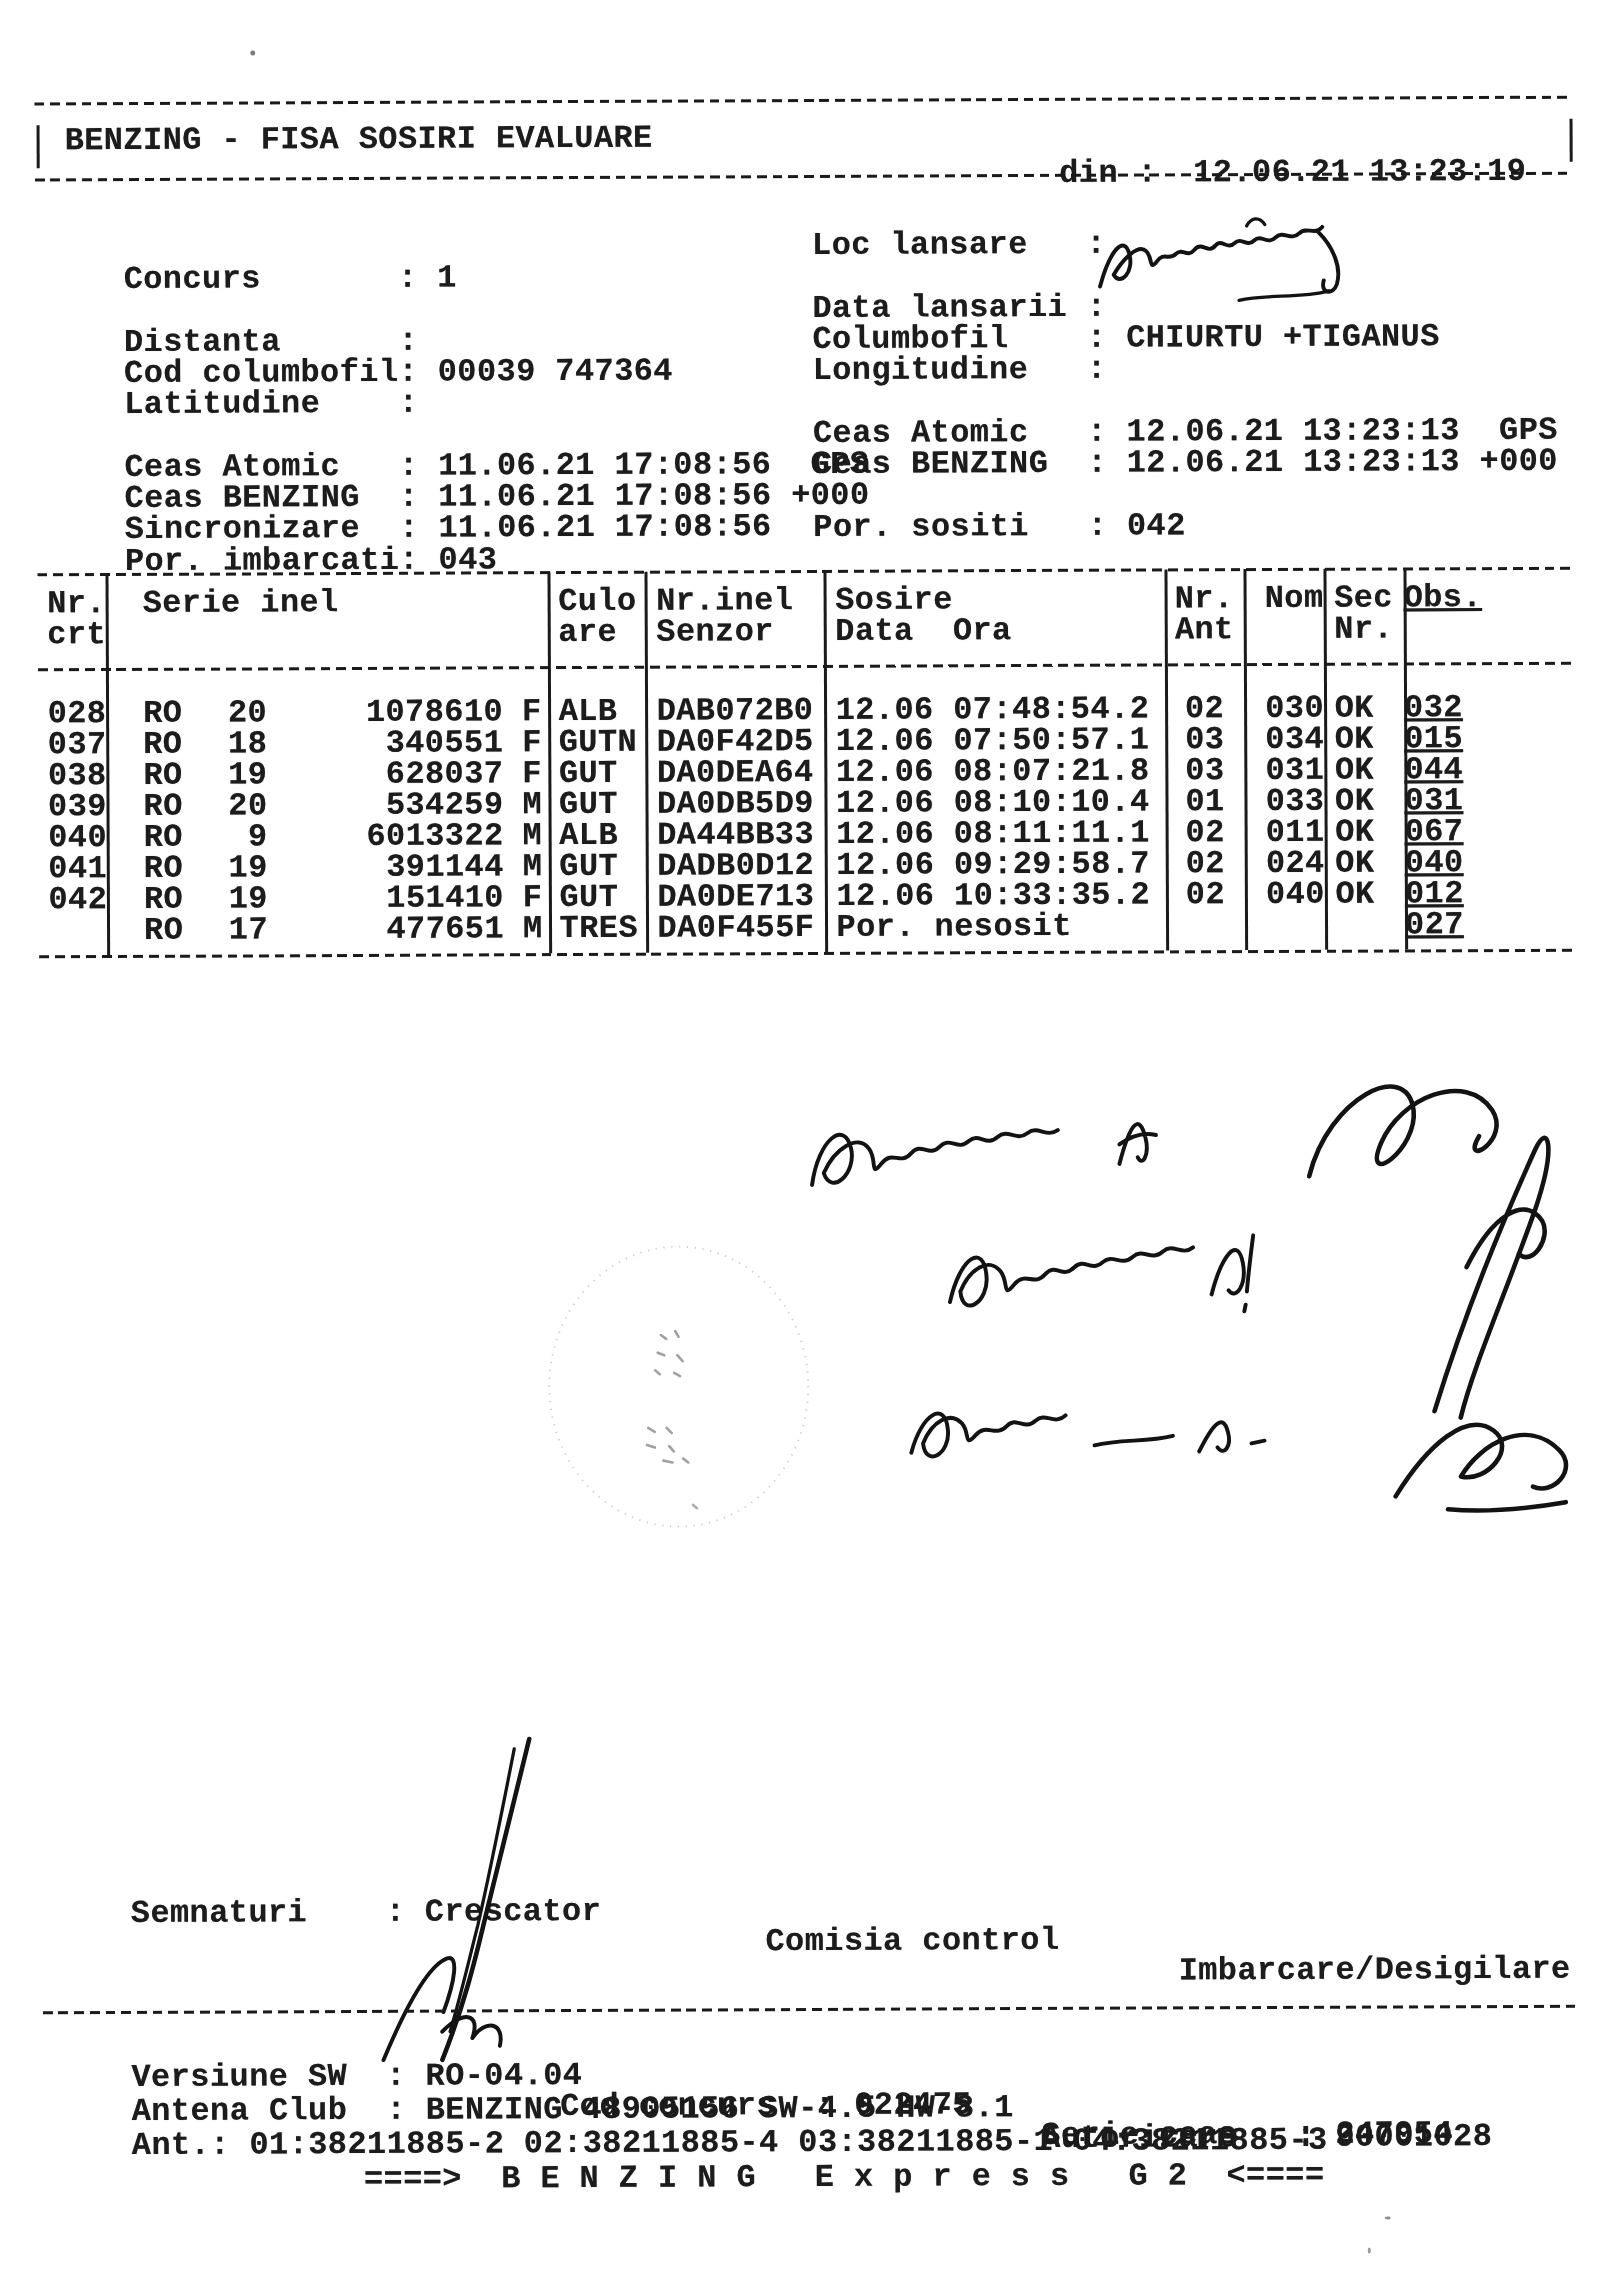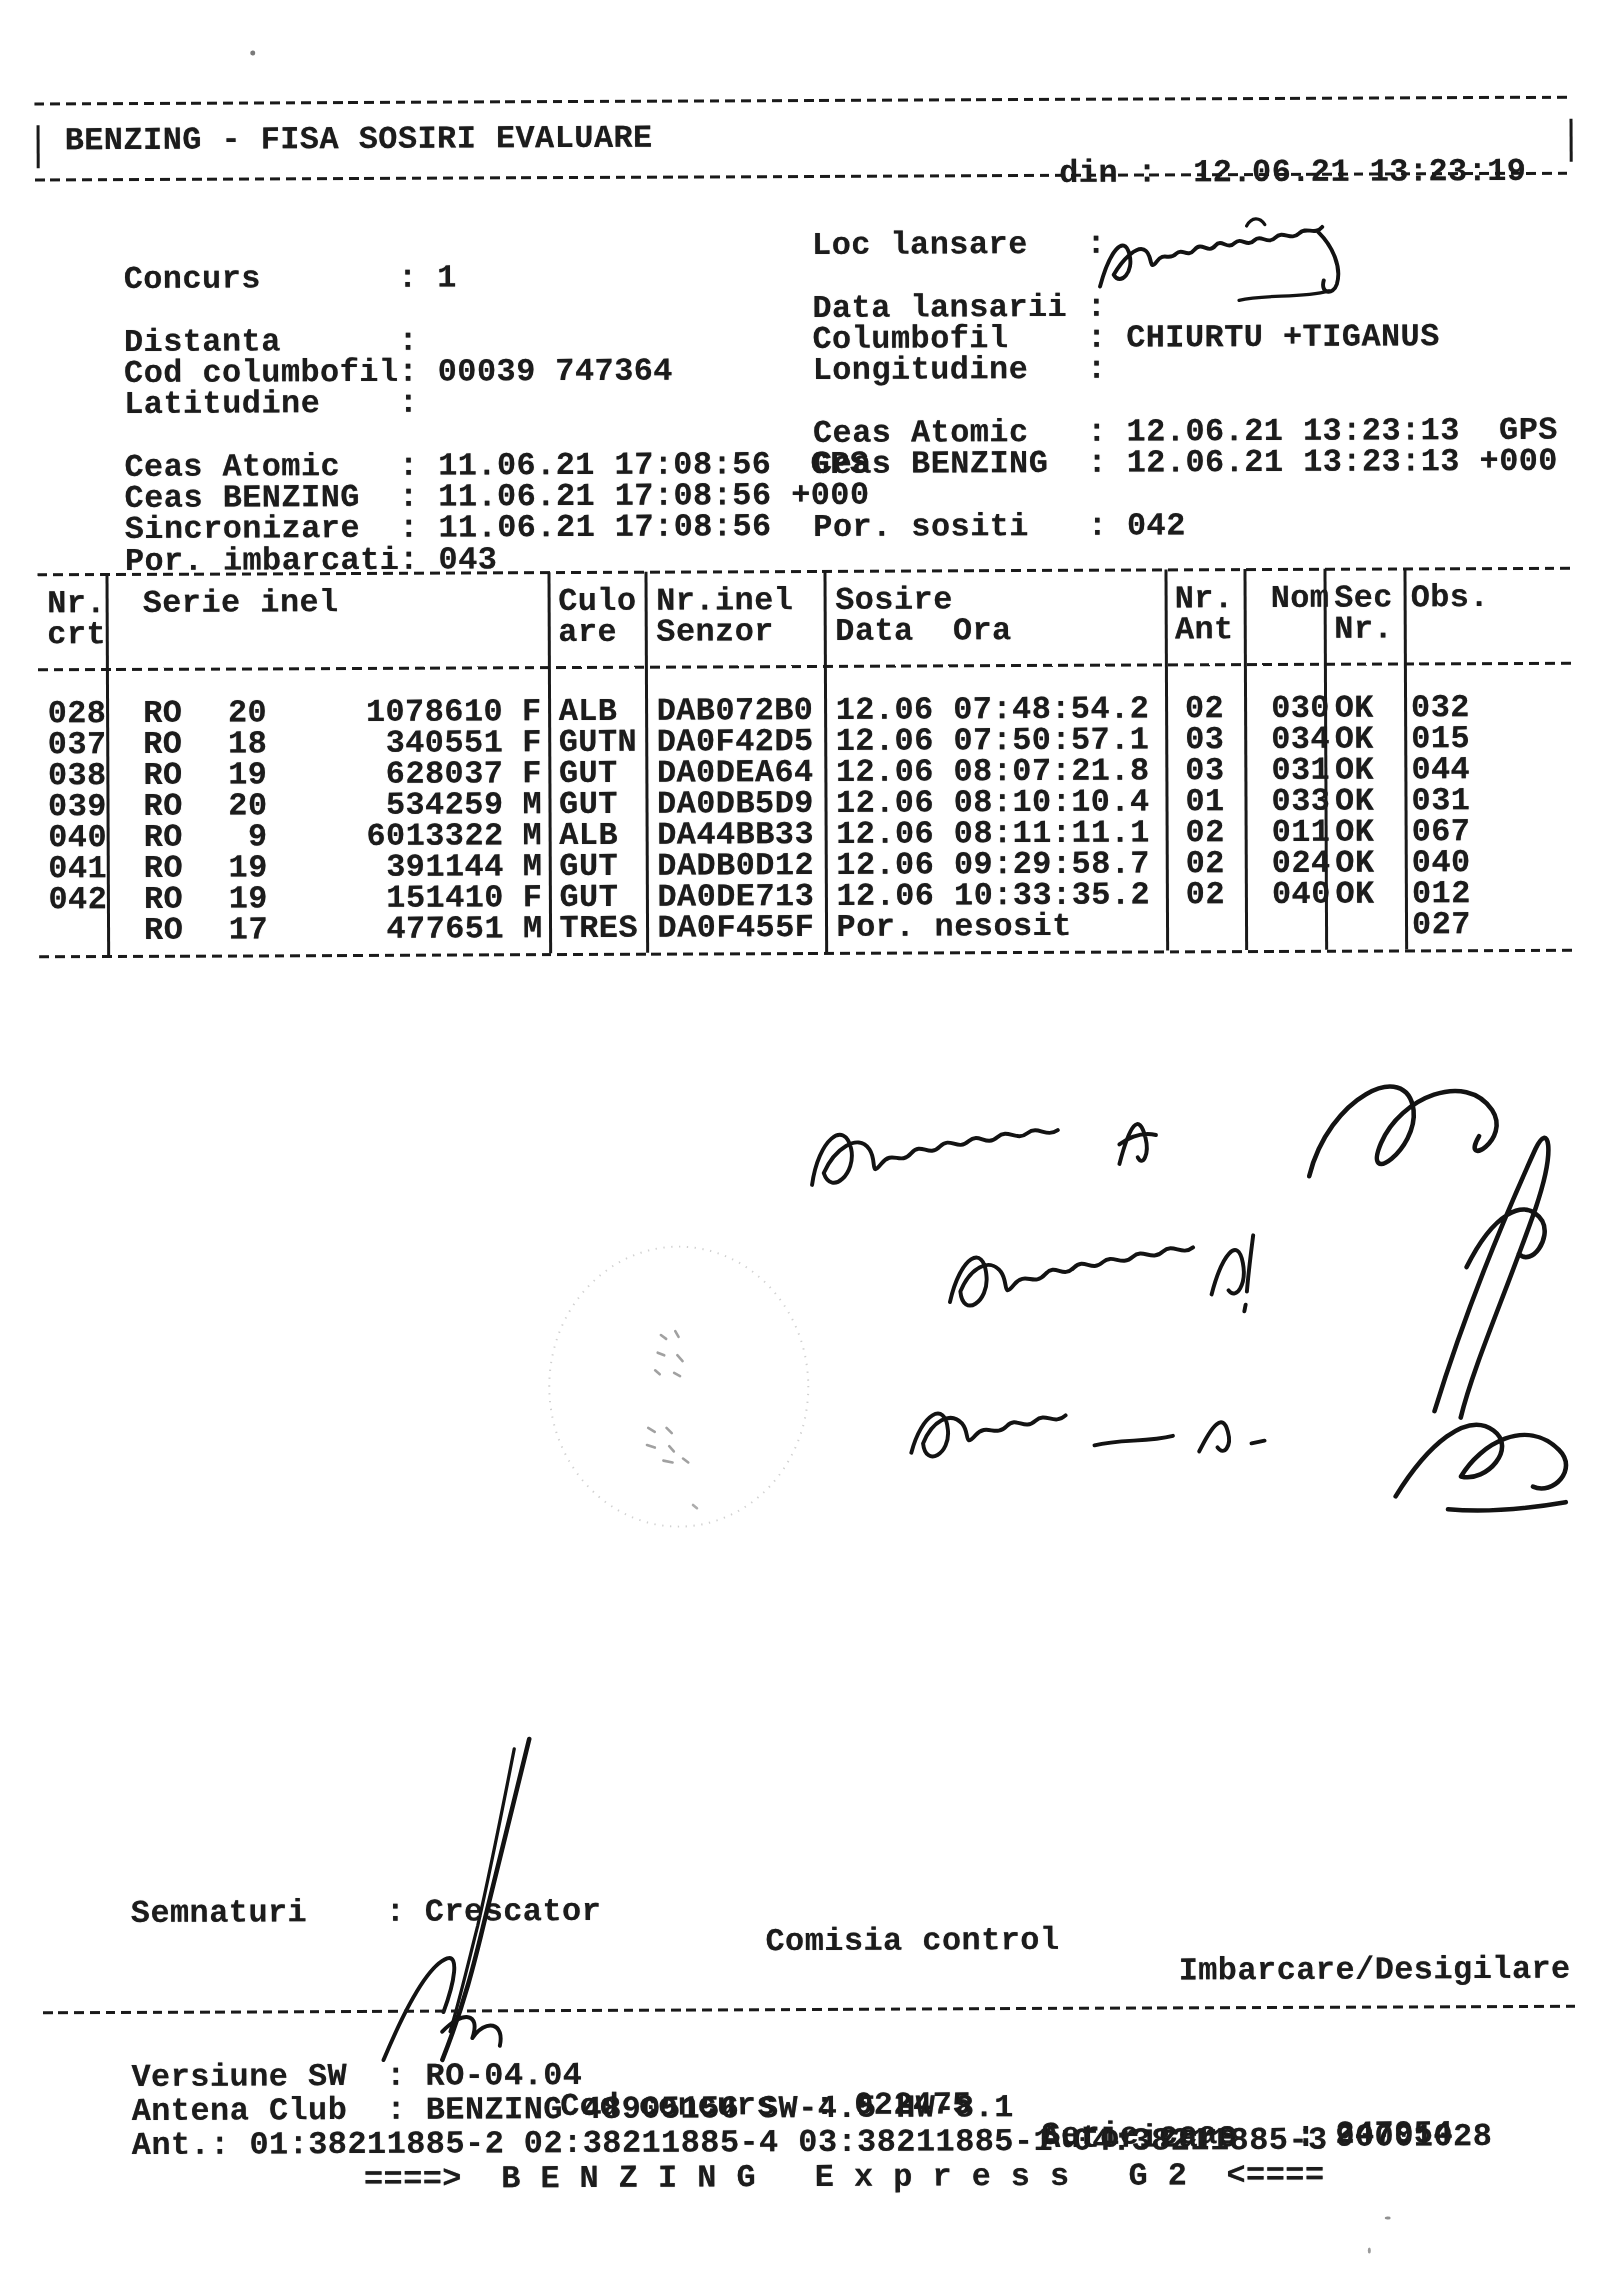--- a/index.html
+++ b/index.html
@@ -30,23 +30,23 @@
   .tr{display:flex;height:31px;line-height:31px;}
   .hrow{position:absolute;left:0;width:1532px;}
   .c{flex:0 0 auto;box-sizing:border-box;white-space:pre;overflow:visible;}
   .w-nr{width:65px;padding-left:6.5px;}
   .w-serie{width:442px;display:flex;}
   .w-serie-h{width:442px;padding-left:37px;}
   .w-culo{width:98px;padding-left:10.5px;}
   .w-senzor{width:179px;padding-left:10.5px;}
   .w-sosire{width:340px;padding-left:10.5px;}
   .w-ant{width:79px;text-align:center;}
-  .w-nom{width:80px;padding-left:27px;}
+  .w-nom{width:80px;padding-left:21px;text-align:center;}
   .w-sec{width:80px;padding-left:10.5px;}
-  .w-obs{width:166px;padding-left:7px;}
+  .w-obs{width:166px;padding-left:0;text-decoration:underline;}
   .f-country{box-sizing:border-box;width:82px;padding-left:37px;}
   .f-year{box-sizing:border-box;width:79px;text-align:right;}
   .f-num{box-sizing:border-box;width:236px;text-align:right;}
   .f-sex{box-sizing:border-box;width:45px;text-align:right;padding-right:6.5px;}
   #rows{position:absolute;left:0;top:128px;width:1532px;}
 
   
   .hand{position:absolute;pointer-events:none;}
   .hand path{fill:none;stroke:#131313;stroke-linecap:round;stroke-linejoin:round;}
   .speck{position:absolute;background:#222;border-radius:50%;}

